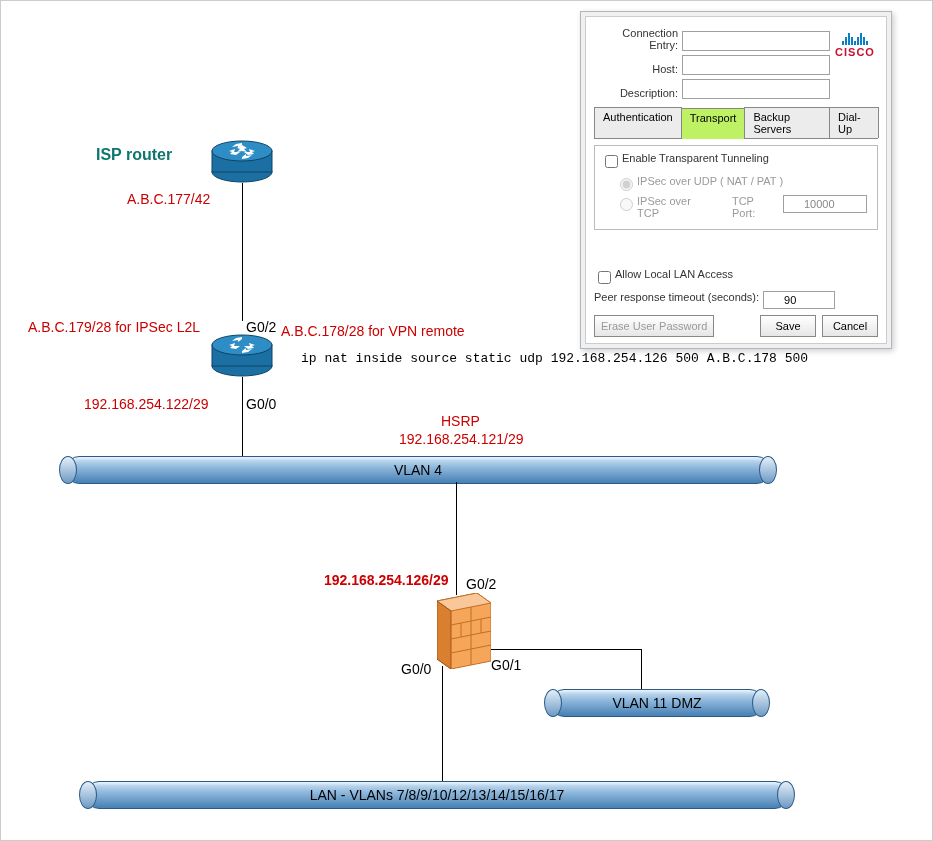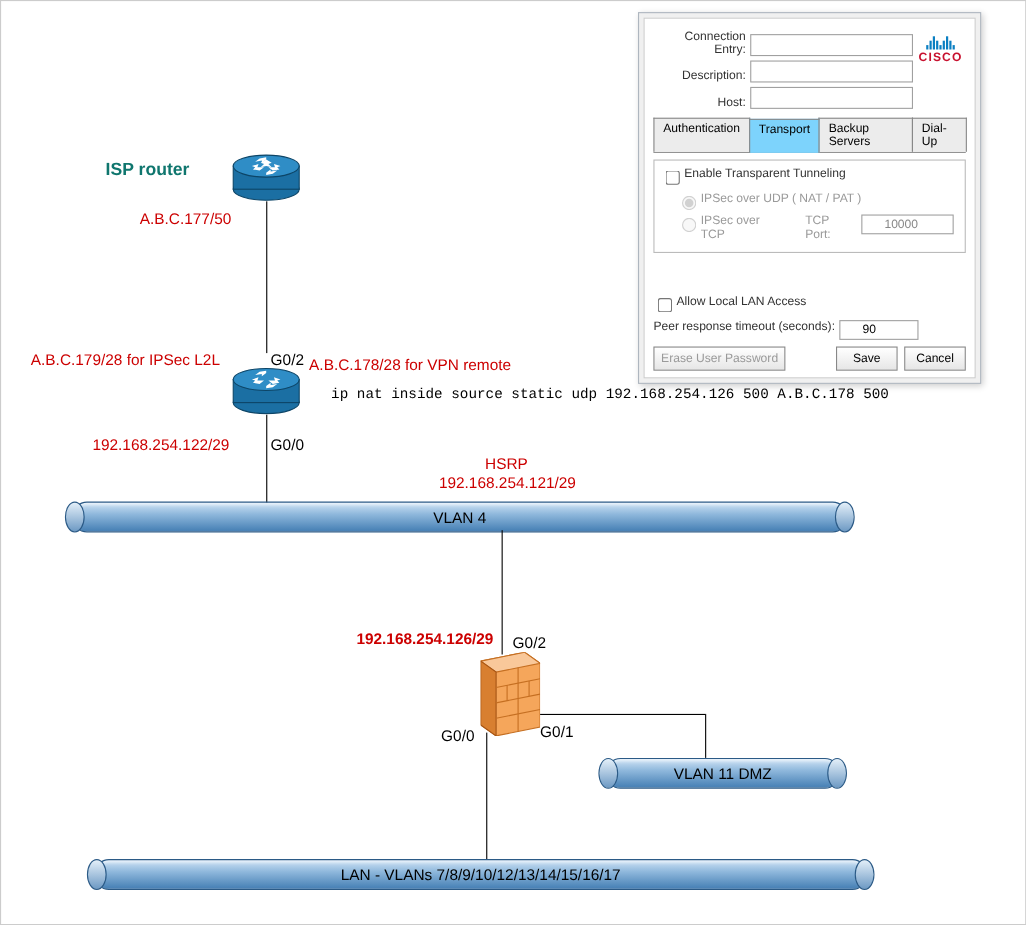--- a/index.html
+++ b/index.html
@@ -155,21 +155,21 @@
   }
   .tab {
     padding: 3px 8px;
     border: 1px solid #888;
     border-bottom: none;
     background: #ececec;
     margin-right: -1px;
     cursor: pointer;
   }
   .tab.active {
-    background: #7dd3fc;
+    background: #bef264;
     position: relative;
     top: 1px;
   }
 
   .group {
     border: 1px solid #bbb;
     padding: 6px;
     margin-bottom: 10px;
   }
   .chk-row {
@@ -220,21 +220,21 @@
       <rect x="1" y="12" width="60" height="21" rx="0" fill="#1b6fa3" stroke="#0d4567"></rect>
       <ellipse cx="31" cy="12" rx="30" ry="10" fill="#2f8dc6" stroke="#0d4567"></ellipse>
       <path d="M31 4 l5 3 -3 1 3 3 -5 -1 -5 1 3 -3 -3 -1z" fill="#fff" transform="translate(0 2) rotate(0 31 8)"></path>
       <path d="M18 12 l6 -2 -1 3 6 0 -4 3 -6 -1 2 -2z" fill="#fff"></path>
       <path d="M44 12 l-6 -2 1 3 -6 0 4 3 6 -1 -2 -2z" fill="#fff"></path>
       <path d="M31 18 l4 -3 0 2 6 -1 -4 3 -6 1z" fill="#fff"></path>
       <path d="M31 6 l-4 3 0 -2 -6 1 4 -3 6 -1z" fill="#fff"></path>
     </svg>
   </div>
   <div class="label bold" style="left:95px; top:145px; font-size:16px;">ISP router</div>
-  <div class="label red" style="left:126px; top:190px;">A.B.C.177/50</div>
+  <div class="label red" style="left:126px; top:190px;">A.B.C.177/42</div>
 
   <div class="line vline" style="left:241px; top:182px; height:138px;"></div>
 
   <div class="router" style="left:210px; top:332px;">
     <svg viewBox="0 0 62 44">
       <ellipse cx="31" cy="33" rx="30" ry="10" fill="#1b6fa3" stroke="#0d4567"></ellipse>
       <rect x="1" y="12" width="60" height="21" fill="#1b6fa3" stroke="#0d4567"></rect>
       <ellipse cx="31" cy="12" rx="30" ry="10" fill="#2f8dc6" stroke="#0d4567"></ellipse>
       <path d="M18 12 l6 -2 -1 3 6 0 -4 3 -6 -1 2 -2z" fill="#fff"></path>
       <path d="M44 12 l-6 -2 1 3 -6 0 4 3 6 -1 -2 -2z" fill="#fff"></path>
@@ -307,25 +307,25 @@
             <span style="height:4px"></span>
         </div>
         <div class="cisco-text">CISCO</div>
       </div>
 
       <div class="form-row">
         <label>Connection Entry:</label>
         <input type="text" style="margin-right: 48px;" value="">
       </div>
       <div class="form-row">
+        <label>Host:</label>
+        <input type="text" style="margin-right: 48px;" value="">
+      </div>
+      <div class="form-row">
         <label>Description:</label>
-        <input type="text" style="margin-right: 48px;" value="">
-      </div>
-      <div class="form-row">
-        <label>Host:</label>
         <input type="text" style="margin-right: 48px;" value="">
       </div>
 
       <div class="tabs">
         <div class="tab">Authentication</div>
         <div class="tab active">Transport</div>
         <div class="tab">Backup Servers</div>
         <div class="tab">Dial-Up</div>
       </div>
 

